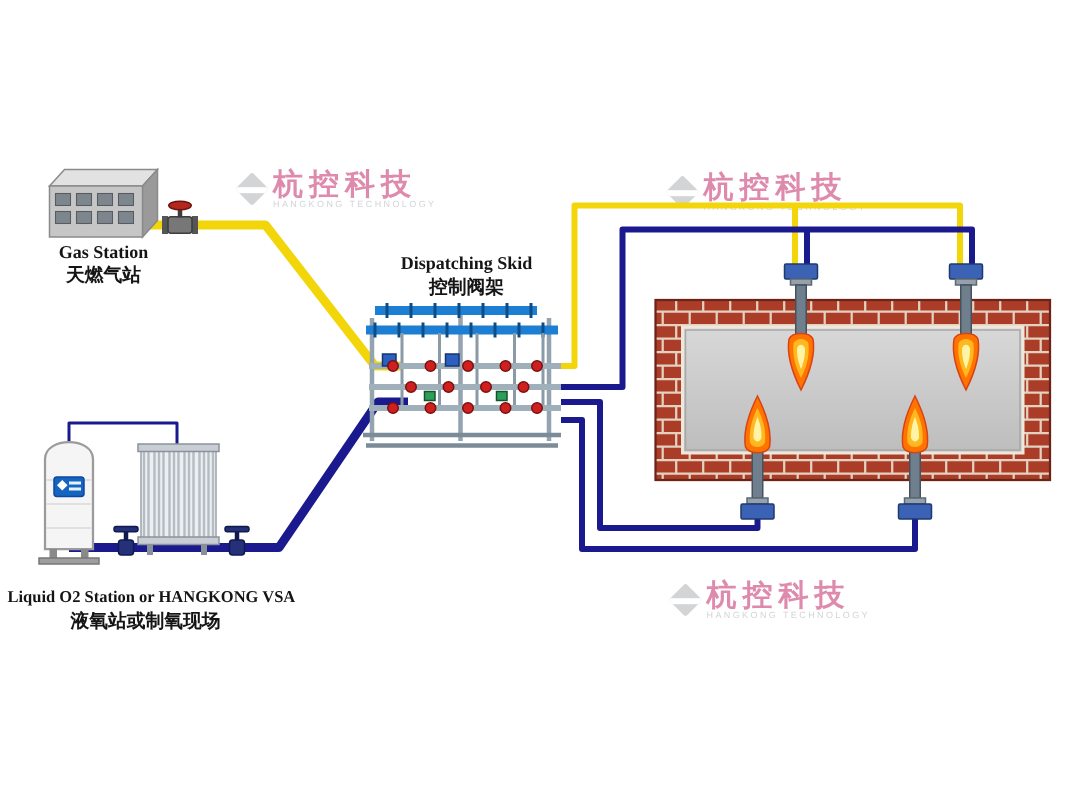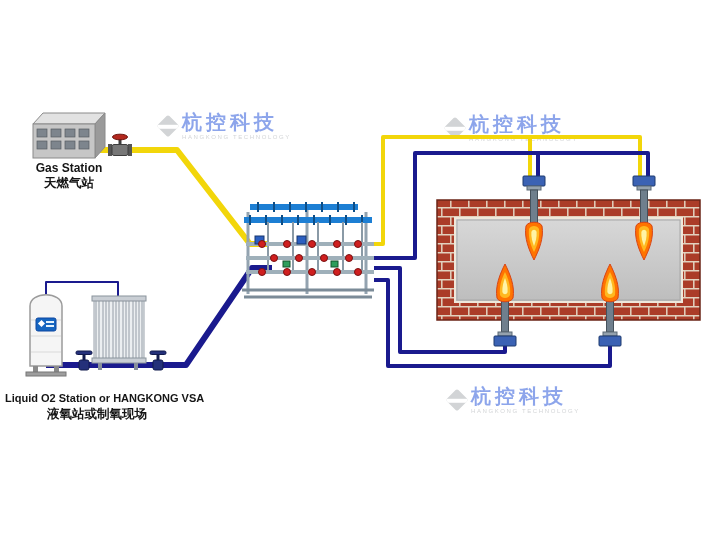--- a/index.html
+++ b/index.html
@@ -2,34 +2,34 @@
 <html><head>
 <meta charset="utf-8">
 <style>
   html,body{margin:0;padding:0;background:#ffffff;}
   .canvas{position:relative;width:720px;height:540px;background:#ffffff;overflow:hidden;
           font-family:"DejaVu Sans",sans-serif;}
   .canvas svg{position:absolute;left:0;top:0;z-index:1;}
   
   .wm{position:absolute;display:flex;align-items:center;gap:6px;opacity:.5;z-index:0;}
   .wm-texts{display:flex;flex-direction:column;}
-  .wm-text-cn{font-size:20px;font-weight:700;color:#1d4ed8;letter-spacing:4px;line-height:1;
+  .wm-text-cn{font-size:20px;font-weight:700;color:#be185d;letter-spacing:4px;line-height:1;
               font-family:"DejaVu Sans",sans-serif;}
   .wm-text-en{font-size:6px;color:#a6aaae;letter-spacing:1.6px;margin-top:2px;
               font-family:"Liberation Sans",sans-serif;}
   .wm-logo{width:16px;height:16px;background:#a6aaae;transform:rotate(45deg);border-radius:2px;
            position:relative;overflow:hidden;flex:0 0 auto;}
   .wm-logo::after{content:"";position:absolute;left:-4px;top:6px;width:26px;height:3.5px;
                   background:#ffffff;transform:rotate(-45deg);}
   #wm-1{left:160px;top:112px;}
   #wm-2{left:447px;top:114px;}
   #wm-3{left:449px;top:386px;}
   
   .lbl{position:absolute;z-index:2;font-weight:700;color:#151515;}
-  .lbl-mono{font-family:Liberation Sans, sans-serif;}
+  .lbl-mono{font-family:Liberation Serif, serif;}
   .lbl-zh{font-family:"DejaVu Sans",sans-serif;}
   #lbl-gas-en{left:14px;top:161px;width:110px;font-size:12px;text-align:center;}
   #lbl-gas-zh{left:14px;top:175px;width:110px;font-size:12.5px;text-align:center;}
   #lbl-skid-en{left:238px;top:168px;width:146px;font-size:12px;text-align:center;}
   #lbl-skid-zh{left:238px;top:183px;width:146px;font-size:12.5px;text-align:center;}
   #lbl-o2-en{left:5px;top:392px;width:240px;font-size:11px;text-align:left;}
   #lbl-o2-zh{left:27px;top:406px;width:140px;font-size:12.5px;text-align:center;}
 </style>
 </head>
 <body>
@@ -210,16 +210,18 @@
     <g>
       <rect x="606.5" y="298" width="7" height="34" fill="#6f7f8d" stroke="#46525c"></rect>
       <rect x="603" y="332" width="14" height="4" fill="#95a2ae" stroke="#5c6a76"></rect>
       <rect x="599" y="336" width="22" height="10" rx="1" fill="#3b62b4" stroke="#1e3a6e"></rect>
       <use href="#flame-shape" transform="translate(610,300) rotate(180)"></use>
     </g>
   </svg>
 
   <div class="lbl lbl-mono" id="lbl-gas-en">Gas Station</div>
   <div class="lbl lbl-zh" id="lbl-gas-zh">天燃气站</div>
+  <div class="lbl lbl-mono" id="lbl-skid-en">Dispatching Skid</div>
+  <div class="lbl lbl-zh" id="lbl-skid-zh">控制阀架</div>
   <div class="lbl lbl-mono" id="lbl-o2-en">Liquid O2 Station or HANGKONG VSA</div>
   <div class="lbl lbl-zh" id="lbl-o2-zh">液氧站或制氧现场</div>
 
 </div>
 
 </body></html>

